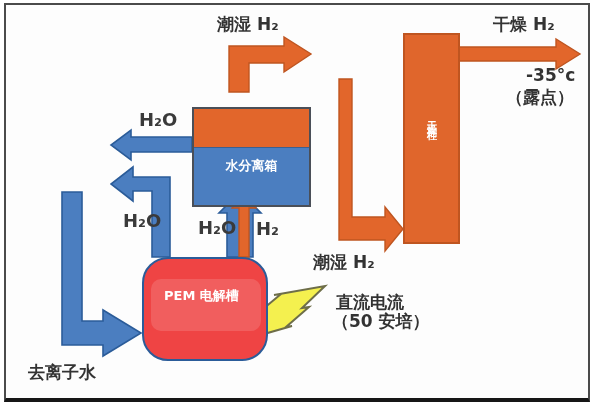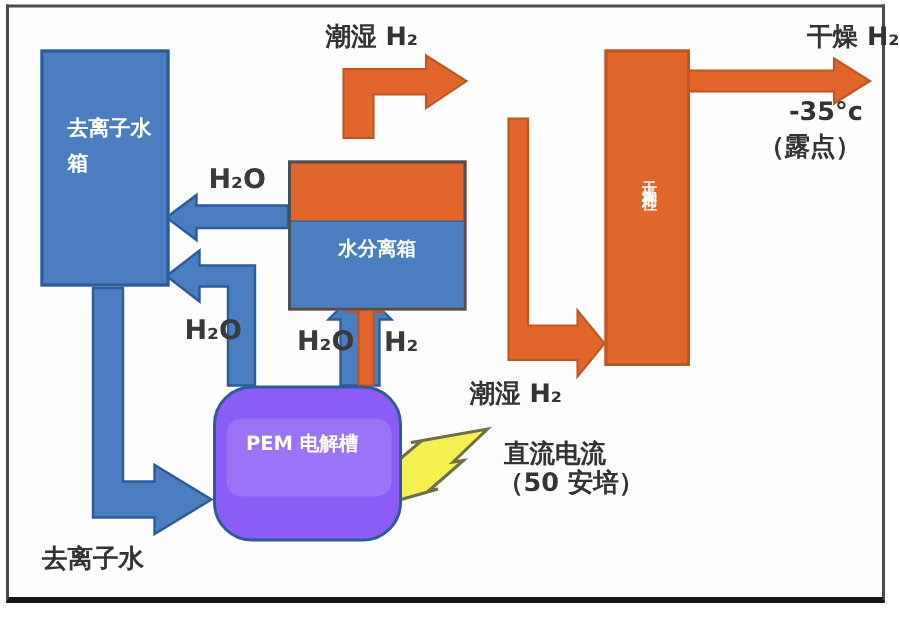--- a/index.html
+++ b/index.html
@@ -8,21 +8,21 @@
          border:2px solid #4b4b4b;border-bottom:4px solid #161616;box-sizing:border-box;}
   .node{position:absolute;box-sizing:border-box;}
   #tank{left:27px;top:33px;width:86px;height:158px;background:#4b7ec0;border:2px solid #2b5c99;}
   #tank .node-label{padding:40px 10px 0 16px;color:#fff;font-weight:bold;font-size:14px;
          line-height:1.65;word-break:break-all;width:60px;}
   #separator{left:192px;top:91px;width:119px;height:100px;border:2px solid #4a4f58;background:#e2662b;margin-top:16px;}
   #separator-liquid{position:absolute;left:0;bottom:0;width:100%;height:57px;background:#4b7ec0;
          border-top:1px solid #3c5f8e;}
   #separator .node-label{position:absolute;left:0;bottom:30px;width:100%;text-align:center;
          color:#fff;font-weight:bold;font-size:13px;}
-  #pem{left:142px;top:257px;width:126px;height:104px;background:#8b5cf6;border:2px solid #2b5c99;
+  #pem{left:142px;top:257px;width:126px;height:104px;background:#ef4444;border:2px solid #2b5c99;
          border-radius:26px;}
   #pem-highlight{position:absolute;left:7px;top:20px;width:110px;height:52px;border-radius:10px;
          background:rgba(255,255,255,0.14);}
   #pem .node-label{position:absolute;left:20px;top:28px;color:#fff;font-weight:bold;font-size:13px;}
   #dryer{left:403px;top:33px;width:57px;height:211px;background:#e0662c;border:2px solid #bf5520;}
   #dryer .node-label{position:absolute;left:50%;top:78px;transform:translateX(-50%);
          writing-mode:vertical-rl;color:#fff;font-weight:bold;font-size:10px;letter-spacing:3px;}
   .lbl{position:absolute;color:#333;font-weight:bold;font-size:17px;white-space:nowrap;}
   .lbl.formula{font-size:18px;color:#3a3a3a;}
   #svg-layer{position:absolute;left:0;top:0;width:600px;height:414px;pointer-events:none;}
@@ -47,40 +47,37 @@
 
     <polygon points="229,92 229,46 284,46 284,37 311,54 284,72 284,63 249,63 249,92" fill="#e2662b" stroke="#bf5520" stroke-width="1.4"></polygon>
 
     <polygon points="339,79 352,79 352,217 385,217 385,207 403,229 385,251 385,240 339,240" fill="#e2662b" stroke="#bf5520" stroke-width="1.4"></polygon>
 
     <polygon points="459,47 556,47 556,39 580,54 556,69 556,61 459,61" fill="#e2662b" stroke="#bf5520" stroke-width="1.4"></polygon>
 
     <polygon points="243,340 264,313 257,314 281,294 274,295 325,286 302,308 309,307 286,327 292,326" fill="#f4f04f" stroke="#6e6e49" stroke-width="2"></polygon>
   </svg>
 
-  <div id="tank" class="node">
-    <div class="node-label">去离子水箱</div>
-  </div>
 
   <div id="separator" class="node">
     <div id="separator-liquid"></div>
     <div class="node-label">水分离箱</div>
   </div>
 
   <div id="pem" class="node">
     <div id="pem-highlight"></div>
     <div class="node-label">PEM 电解槽</div>
   </div>
 
   <div id="dryer" class="node">
     <div class="node-label">干燥剂柱</div>
   </div>
 
   <div class="lbl" style="left:217px;top:13px;">潮湿 H₂</div>
-  <div class="lbl" style="left:493px;top:13px;margin-left:45px;">干燥 H₂</div>
+  <div class="lbl" style="left:493px;top:13px;">干燥 H₂</div>
   <div class="lbl" style="left:526px;top:65px;">-35°c</div>
   <div class="lbl" style="left:506px;top:86px;">（露点）</div>
   <div class="lbl formula" style="left:139px;top:109px;">H₂O</div>
   <div class="lbl formula" style="left:123px;top:210px;">H₂O</div>
   <div class="lbl formula" style="left:198px;top:217px;">H₂O</div>
   <div class="lbl formula" style="left:256px;top:218px;">H₂</div>
   <div class="lbl" style="left:313px;top:251px;">潮湿 H₂</div>
   <div class="lbl" style="left:336px;top:291px;">直流电流</div>
   <div class="lbl" style="left:332px;top:310px;">（50 安培）</div>
   <div class="lbl" style="left:28px;top:361px;text-align:center;">去离子水</div>

